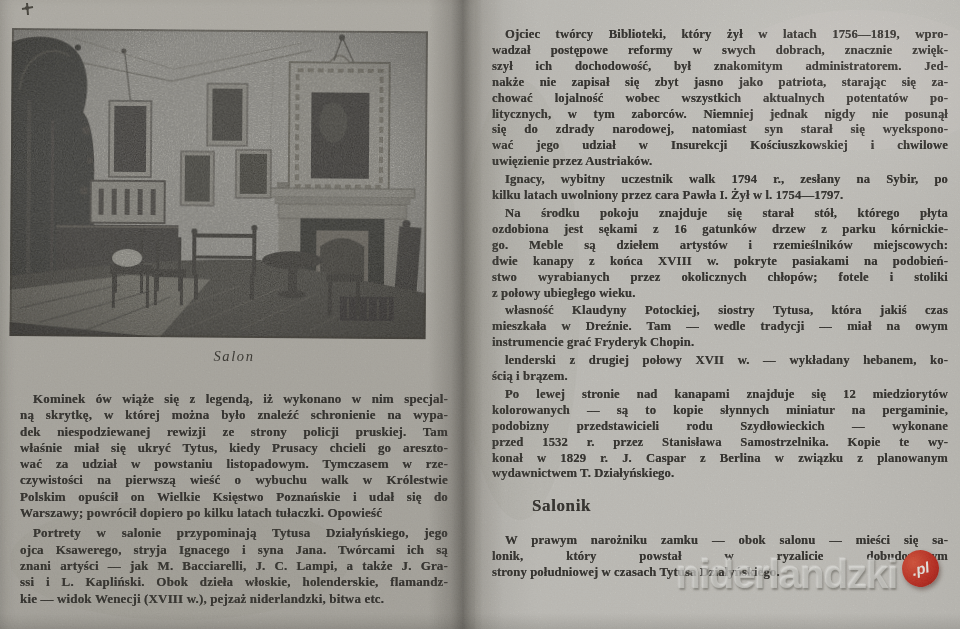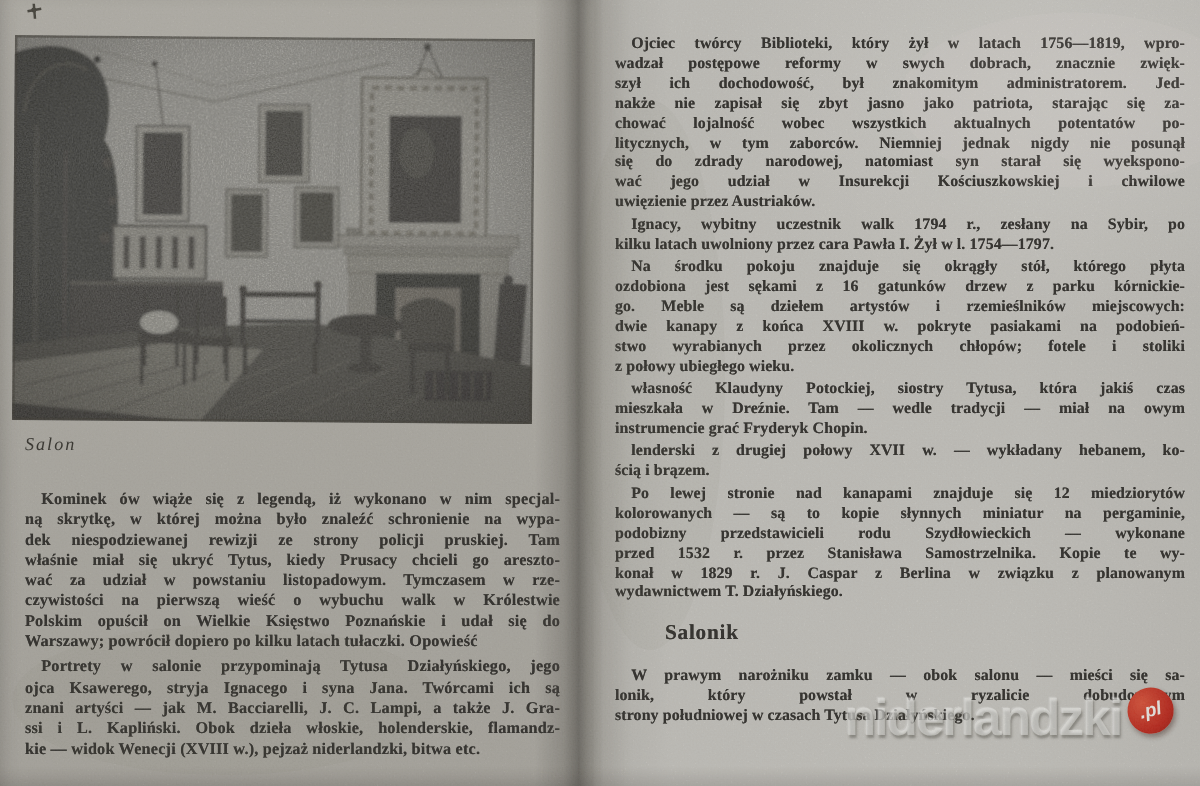--- a/index.html
+++ b/index.html
@@ -37,21 +37,21 @@
       rgba(200,198,192,0) 100%);
   }
   
   .photo{
     position:absolute;left:12px;top:28px;width:416px;height:308px;
     transform:rotate(.45deg);transform-origin:0 0;z-index:2;
   }
   .photo svg{display:block;}
   
   .caption{
-    position:absolute;left:20px;top:348px;width:428px;
+    position:absolute;left:20px;top:348px;width:428px;text-align:center;
     font-style:italic;font-size:14.5px;letter-spacing:1.6px;color:#34322c;z-index:2;
   }
   
   .textcol{position:absolute;z-index:2;color:var(--ink);font-weight:700;}
   .textcol.leftcol{left:20px;top:391px;width:428px;font-size:13px;line-height:16.3px;letter-spacing:.15px;}
   .textcol.rightcol{left:13px;top:27px;width:456px;font-size:12.7px;line-height:15.9px;letter-spacing:.1px;}
   .para{margin:0;}
   .leftcol .para + .para{margin-top:4px;}
   .rightcol .para + .para{margin-top:2px;}
   .line{
@@ -297,21 +297,21 @@
         <div class="line">litycznych, w tym zaborców. Niemniej jednak nigdy nie posunął</div>
         <div class="line">się do zdrady narodowej, natomiast syn starał się wyekspono-</div>
         <div class="line">wać jego udział w Insurekcji Kościuszkowskiej i chwilowe</div>
         <div class="line">uwięzienie przez Austriaków.</div>
       </div>
     <div class="para">
         <div class="line">Ignacy, wybitny uczestnik walk 1794 r., zesłany na Sybir, po</div>
         <div class="line">kilku latach uwolniony przez cara Pawła I. Żył w l. 1754—1797.</div>
       </div>
     <div class="para">
-        <div class="line">Na środku pokoju znajduje się okrągły stół, którego płyta</div>
+        <div class="line">Na środku pokoju znajduje się starał stół, którego płyta</div>
         <div class="line">ozdobiona jest sękami z 16 gatunków drzew z parku kórnickie-</div>
         <div class="line">go. Meble są dziełem artystów i rzemieślników miejscowych:</div>
         <div class="line">dwie kanapy z końca XVIII w. pokryte pasiakami na podobień-</div>
         <div class="line">stwo wyrabianych przez okolicznych chłopów; fotele i stoliki</div>
         <div class="line">z połowy ubiegłego wieku.</div>
       </div>
     <div class="para">
         <div class="line">własność Klaudyny Potockiej, siostry Tytusa, która jakiś czas</div>
         <div class="line">mieszkała w Dreźnie. Tam — wedle tradycji — miał na owym</div>
         <div class="line">instrumencie grać Fryderyk Chopin.</div>

